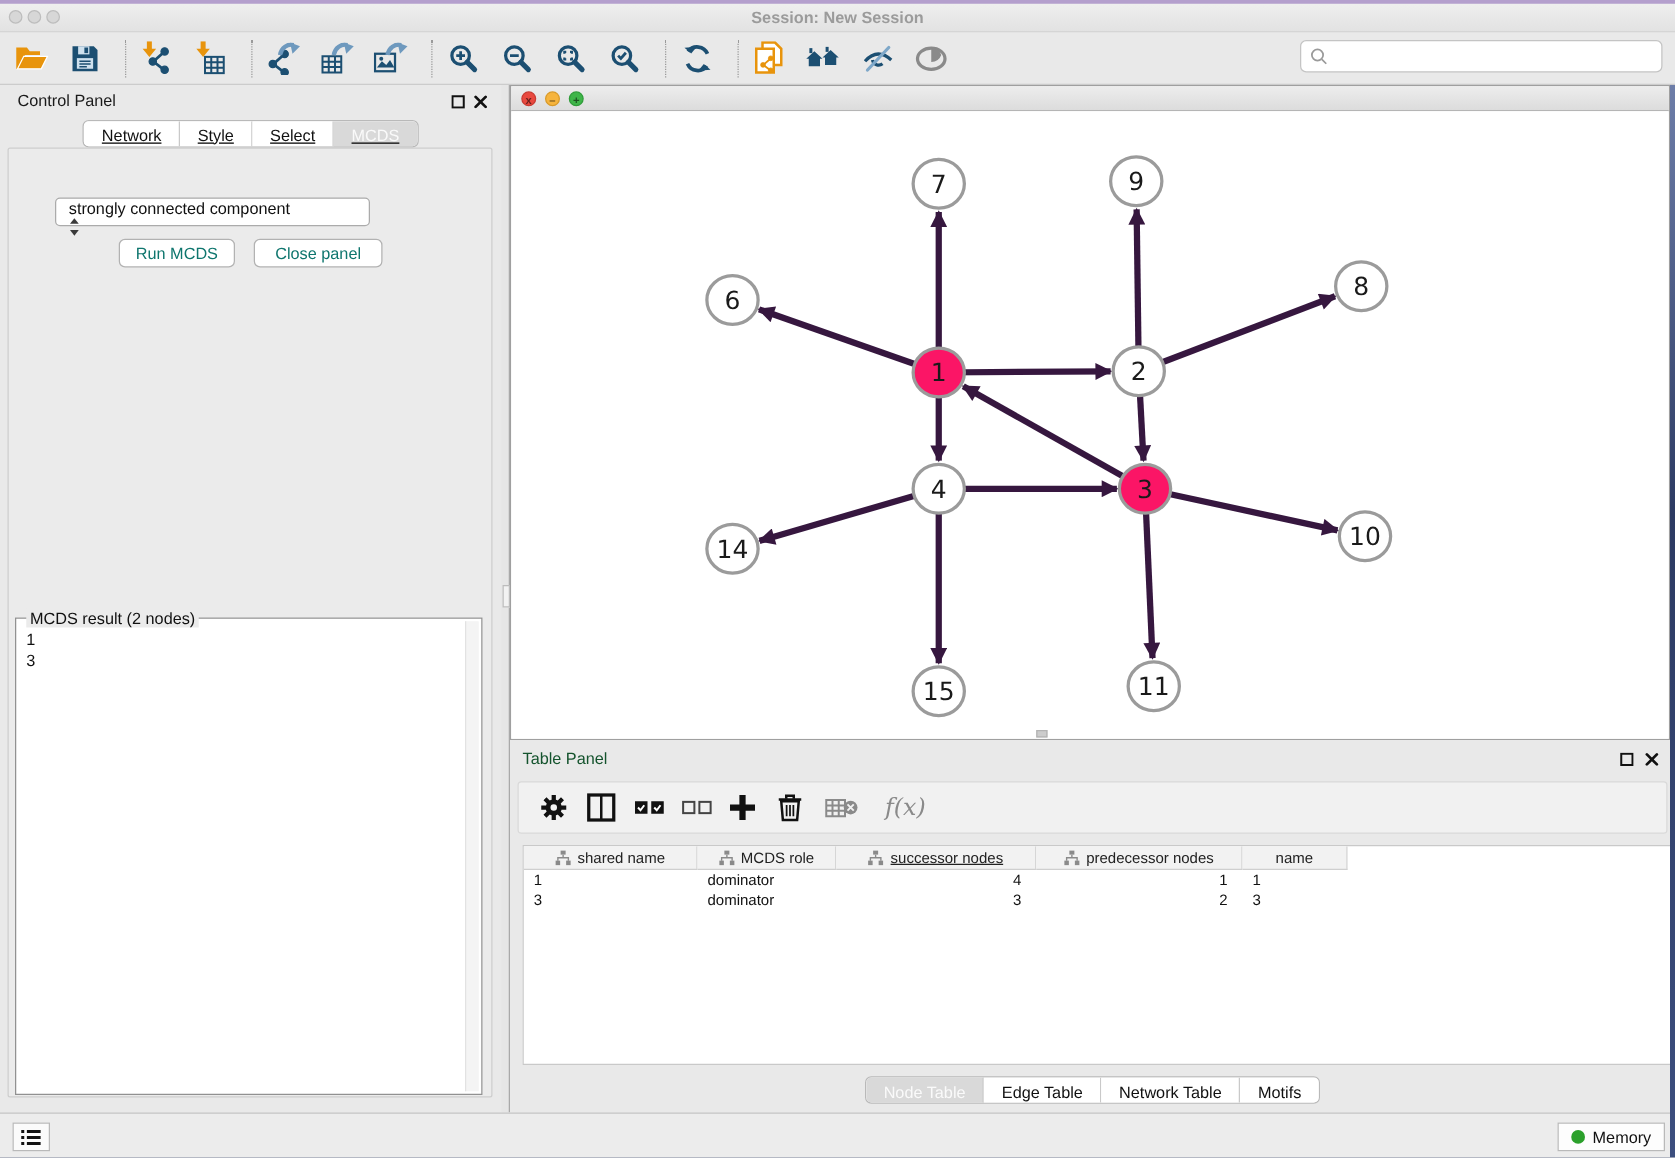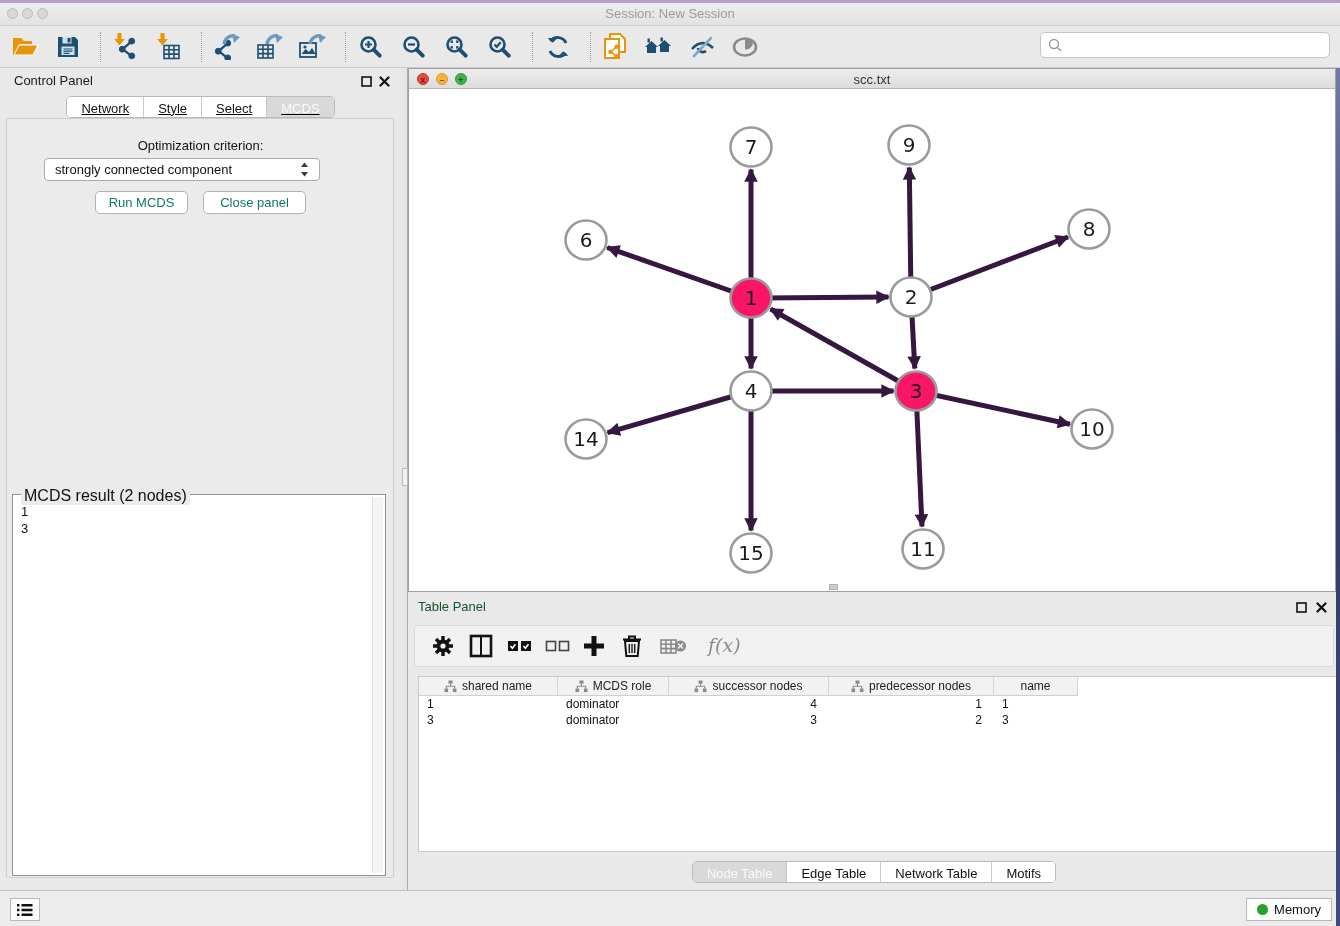--- a/index.html
+++ b/index.html
@@ -2,21 +2,21 @@
 <html><head>
 <meta charset="utf-8">
 <style>
   * { margin:0; padding:0; box-sizing:border-box; }
   html,body { width:1340px; height:926px; }
   body { font-family:"Liberation Sans","DejaVu Sans",sans-serif; background:#2e3d64; position:relative; overflow:hidden; }
   .app { position:absolute; left:0; top:0; width:1340px; height:926px; background:#e9e9e9; }
 
   
   .titlebar { position:absolute; left:0; top:0; width:1340px; height:26px;
-    background:linear-gradient(#f0f0f0,#e2e2e2); border-bottom:1px solid #cfcfcf; }
+    background:linear-gradient(#f0f0f0,#e2e2e2); border-bottom:1px solid #cfcfcf;font-weight:bold; }
   .titlebar::before { content:""; position:absolute; left:0; top:0; width:100%; height:3px; background:#b49fcd; }
   .title-text { position:absolute; left:0; right:0; top:6px; text-align:center; font-size:13px; color:#9b9b9b; }
   .tl { position:absolute; top:8px; width:11px; height:11px; border-radius:50%; background:#d7d7d7; border:1px solid #bdbdbd; }
 
   
   .main-toolbar { position:absolute; left:0; top:26px; width:1340px; height:42px;
     background:#e9e9e9; border-bottom:1px solid #cccccc; display:flex; align-items:center; padding-left:10px; }
   .tb-btn { width:30px; height:32px; border:none; background:transparent; display:flex; align-items:center; justify-content:center; margin-right:13px; padding:0; }
   .tb-sep { width:1px; height:30px; border-left:1px dotted #9a9a9a; margin:0 10px 0 4px; }
   .search-wrap { position:absolute; right:10px; top:6px; width:290px; height:26px; background:#ffffff;
@@ -29,28 +29,28 @@
   .panel-title { position:absolute; left:14px; top:5px; font-size:13px; color:#1a1a1a; }
   .win-mini { position:absolute; top:7px; width:13px; height:13px; background:transparent; border:none; padding:0; }
   .cp-tabs { position:absolute; top:28px; left:0; width:100%; display:flex; justify-content:center;text-decoration:underline; }
   .tabgroup { display:flex; border:1px solid #b9b9b9; border-radius:5px; overflow:hidden; background:#ffffff; height:22px; }
   .tab { font-size:13px; color:#111; background:#fff; border:none; border-right:1px solid #c9c9c9; padding:2px 14px; height:22px; }
   .tab:last-child { border-right:none; }
   .tab.selected { background:#d9d9d9; color:#fafafa; }
   .cp-frame { position:absolute; left:6px; top:50px; width:388px; height:760px; background:#ebebeb;
     border:1px solid #cecece; border-radius:2px; }
   .opt-label { position:absolute; left:0; top:70px; width:100%; text-align:center; font-size:13px; color:#111; }
-  .opt-select { position:absolute; left:44px; top:90px; width:276px; height:23px; background:#fff;
-    border:1px solid #ababab; border-radius:4px; font-size:13px; color:#111; display:flex; align-items:center; padding:0 10px; }
+  .opt-select { position:absolute; left:44px; top:90px; width:252px; height:23px; background:#fff;
+    border:1px solid #ababab; border-radius:4px; font-size:13px; color:#111; display:flex; padding:0 10px;flex-direction:column; }
   .opt-select .spacer { flex:1; }
   .cp-btn { position:absolute; top:123px; height:23px; background:#fff; border:1px solid #b2b2b2; border-radius:5px; font-size:13px; color:#0f766e;text-align:center; }
   .btn-run { left:95px; width:93px; }
   .btn-close { left:203px; width:103px; }
   .result-box { position:absolute; left:12px; top:426px; width:374px; height:382px; background:#ffffff; border:1px solid #919191; }
-  .result-legend { position:absolute; left:8px; top:-8px; background:#ebebeb; padding:0 3px; font-size:16px; color:#111; }
+  .result-legend { position:absolute; left:8px; top:-8px; background:#ebebeb; padding:0 3px; font-size:13px; color:#111; }
   .result-lines { padding:8px 0 0 8px; font-size:13px; line-height:17px; color:#111; }
   .result-scroll { position:absolute; right:2px; top:2px; bottom:2px; width:11px; background:#f4f4f4; border-left:1px solid #e2e2e2; }
 
   
   .v-divider { position:absolute; left:401px; top:68px; width:7px; height:822px; background:#e6e6e6; border-right:1px solid #a9a9a9; }
   .v-handle { position:absolute; left:1px; top:400px; width:6px; height:18px; background:#f2f2f2; border:1px solid #bcbcbc; }
 
   
   .network-window { position:absolute; left:408px; top:68px; width:928px; height:524px; border:1px solid #9f9f9f; background:#ffffff; }
   .nw-titlebar { position:absolute; left:0; top:0; width:100%; height:20px; background:linear-gradient(#ededed,#dcdcdc); border-bottom:1px solid #b5b5b5; }
@@ -281,21 +281,20 @@
     </div>
     <div class="cp-tabs">
         <div class="tabgroup">
           <button class="tab">Network</button>
           <button class="tab">Style</button>
           <button class="tab">Select</button>
           <button class="tab selected">MCDS</button>
         </div>
       </div>
     <div class="cp-frame"></div>
-    <div class="opt-label">Optimization criterion:</div>
     <div class="opt-select">
       <span>strongly connected component</span>
       <span class="spacer"></span>
       <span style="display:flex">
         <svg width="9" height="15" viewBox="0 0 9 15">
             <path d="M4.5 0.5L8 5H1z" fill="#3a3a3a"></path>
             <path d="M4.5 14.5L1 10h7z" fill="#3a3a3a"></path>
           </svg>
       </span>
     </div>
@@ -313,21 +312,20 @@
 
   <div class="v-divider">
     <div class="v-handle"></div>
   </div>
 
   <div class="network-window">
     <div class="nw-titlebar">
       <button class="nw-tl" style="left:8px;background:#e9493f;border:1px solid #c93a32">x</button>
       <button class="nw-tl" style="left:27px;background:#f6b43d;border:1px solid #d99a28">–</button>
       <button class="nw-tl" style="left:46px;background:#3fb549;border:1px solid #2f9c39">+</button>
-      <div class="nw-title">scc.txt</div>
     </div>
     <div class="nw-canvas">
       <svg id="graph-svg" width="926" height="502" viewBox="0 0 926 502">
           <defs>
             <marker id="arrow" viewBox="0 0 10 10" refX="9" refY="5" markerWidth="3.1" markerHeight="2.7" orient="auto-start-reverse">
               <path d="M0 0L10 5L0 10z" fill="#36173F"></path>
             </marker>
           </defs>
           <line x1="342" y1="209" x2="342.0" y2="80.5" stroke="#36173F" stroke-width="5" marker-end="url(#arrow)"></line>
           <line x1="342" y1="209" x2="198.2" y2="158.5" stroke="#36173F" stroke-width="5" marker-end="url(#arrow)"></line>
@@ -487,21 +485,21 @@
                 <g fill="#8a8a8a">
                   <rect x="4.5" y="0.5" width="4" height="3.2"></rect>
                   <rect x="0.5" y="8.5" width="3.6" height="3.6"></rect>
                   <rect x="8.9" y="8.5" width="3.6" height="3.6"></rect>
                 </g>
                 <path d="M6.5 3.7v2.5M2.3 8.5V6.2h8.4v2.3" fill="none" stroke="#8a8a8a" stroke-width="1.1"></path>
               </svg>
             </span>
             <span>MCDS role</span>
           </div>
-          <div class="th" style="width: 160px;">
+          <div class="th" style="width: 160px; text-decoration: underline;">
             <span style="display: flex;">
               <svg width="13" height="13" viewBox="0 0 13 13">
                 <g fill="#8a8a8a">
                   <rect x="4.5" y="0.5" width="4" height="3.2"></rect>
                   <rect x="0.5" y="8.5" width="3.6" height="3.6"></rect>
                   <rect x="8.9" y="8.5" width="3.6" height="3.6"></rect>
                 </g>
                 <path d="M6.5 3.7v2.5M2.3 8.5V6.2h8.4v2.3" fill="none" stroke="#8a8a8a" stroke-width="1.1"></path>
               </svg>
             </span>

